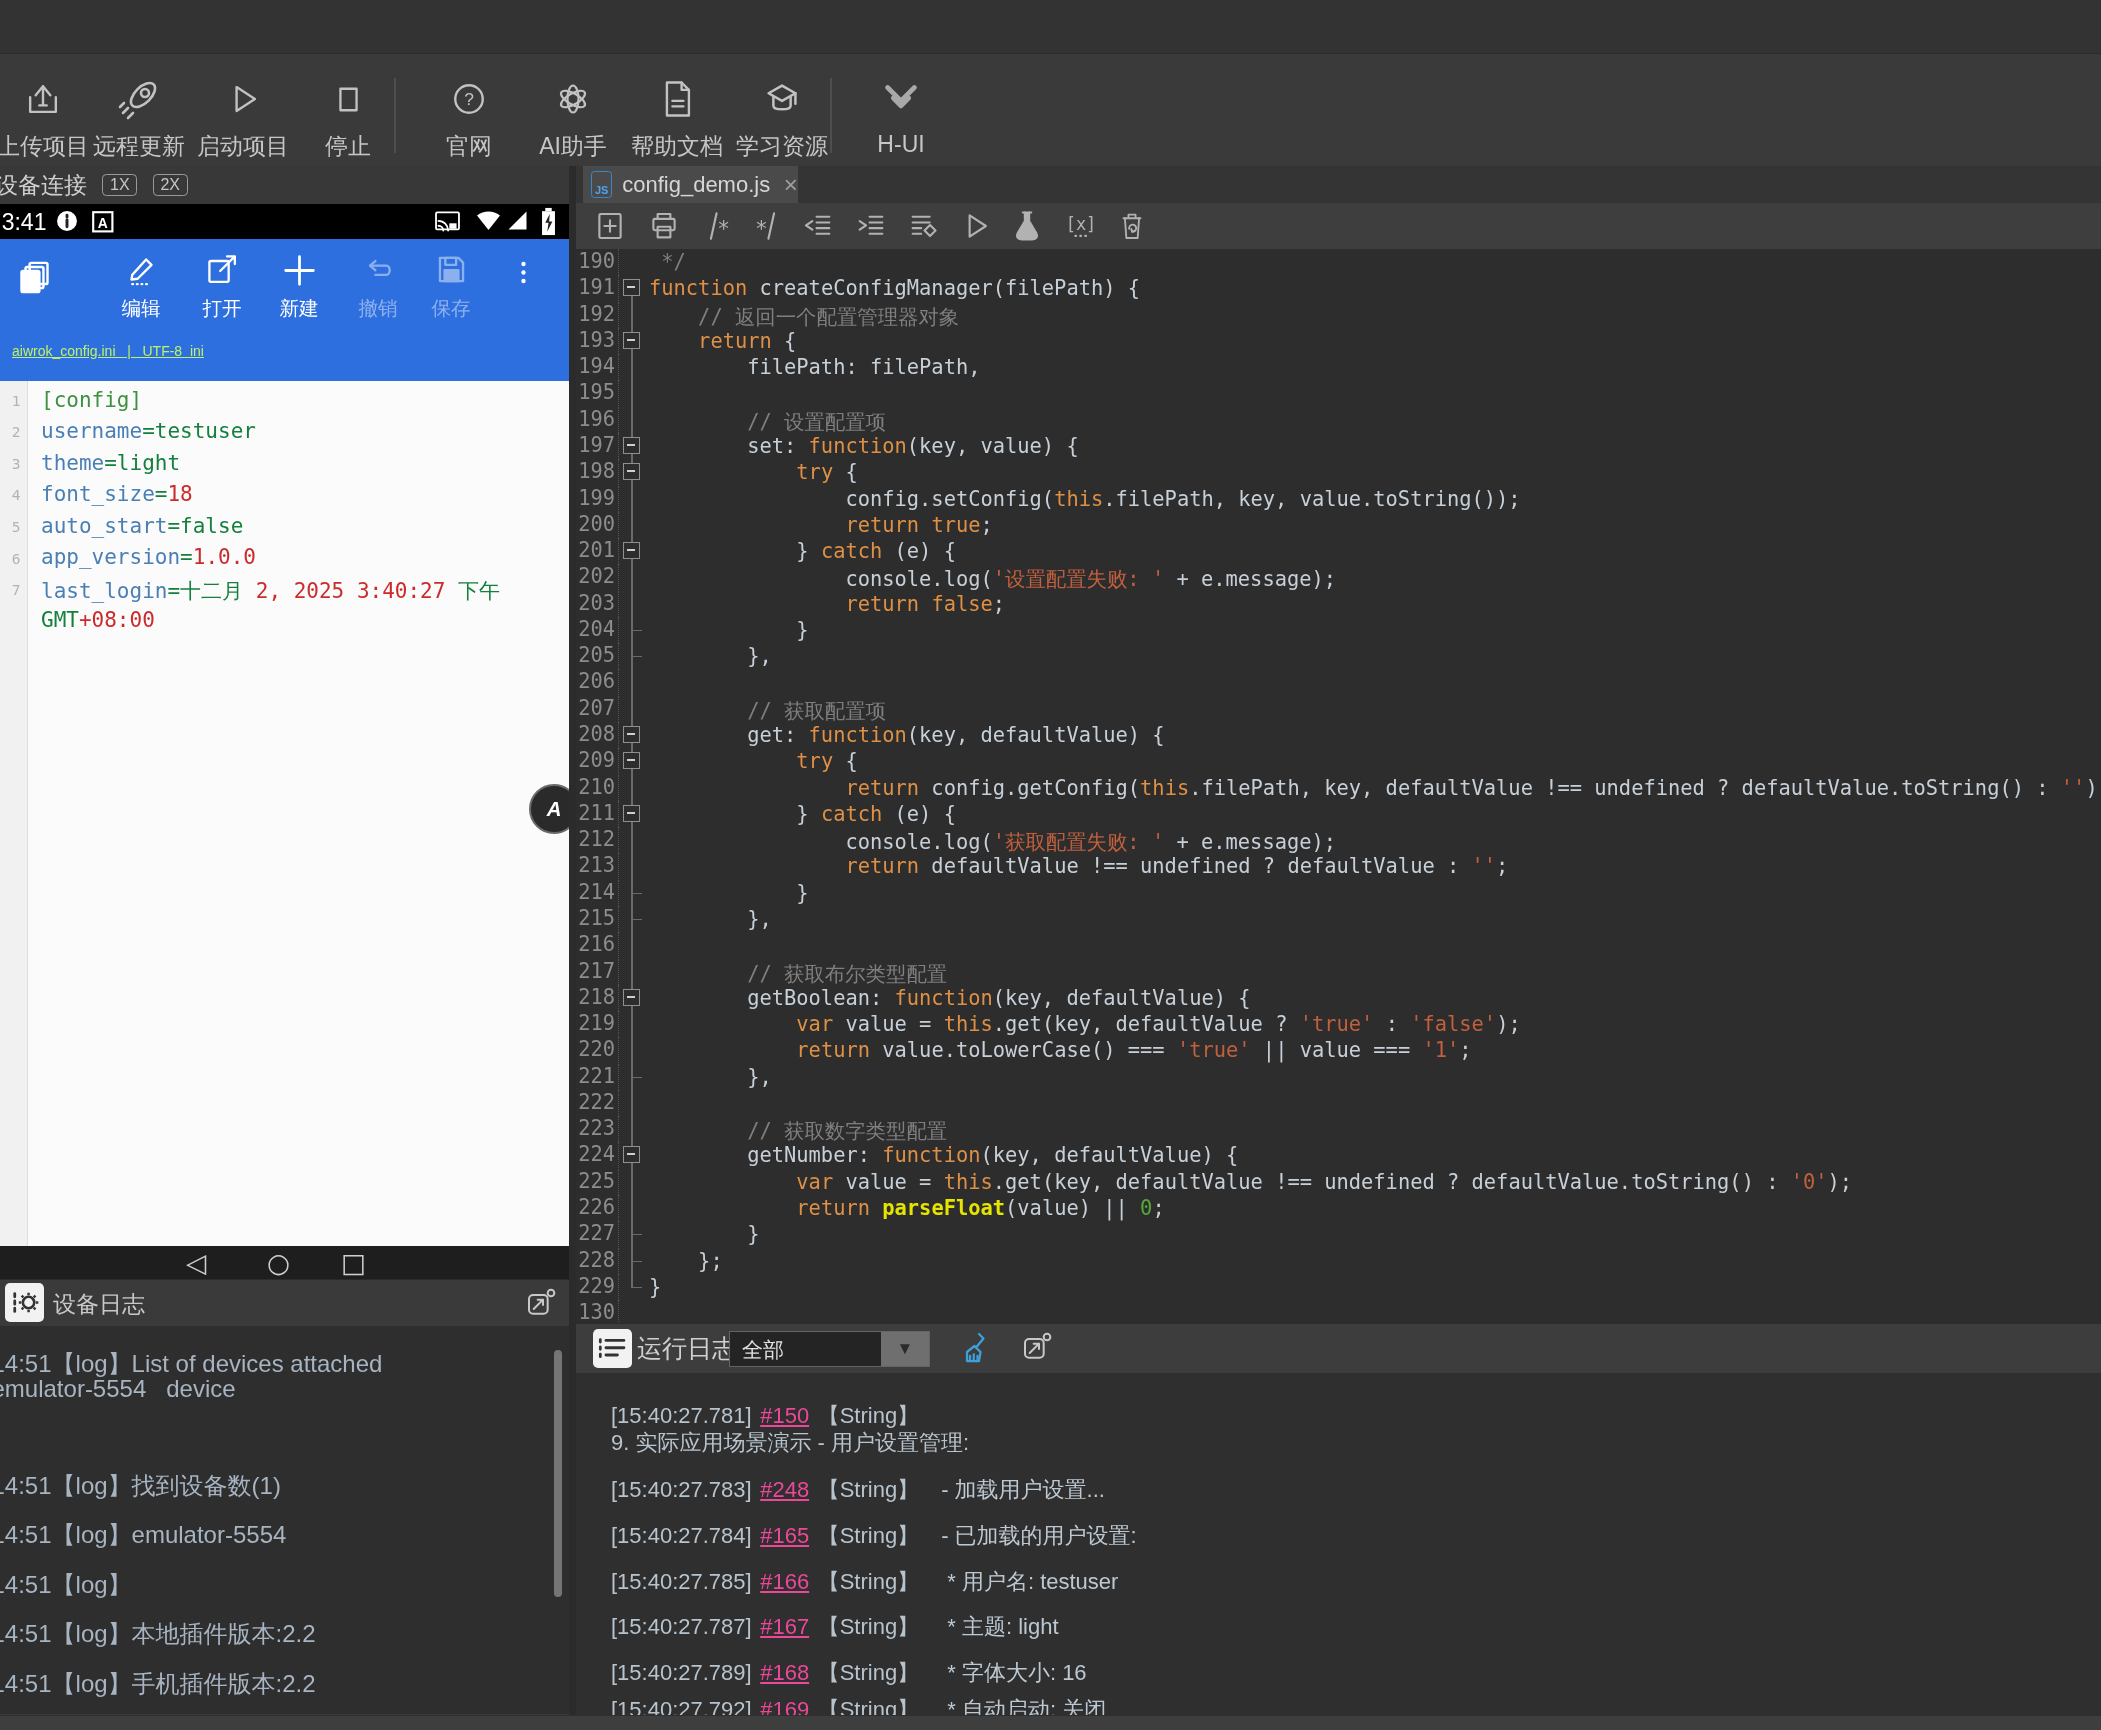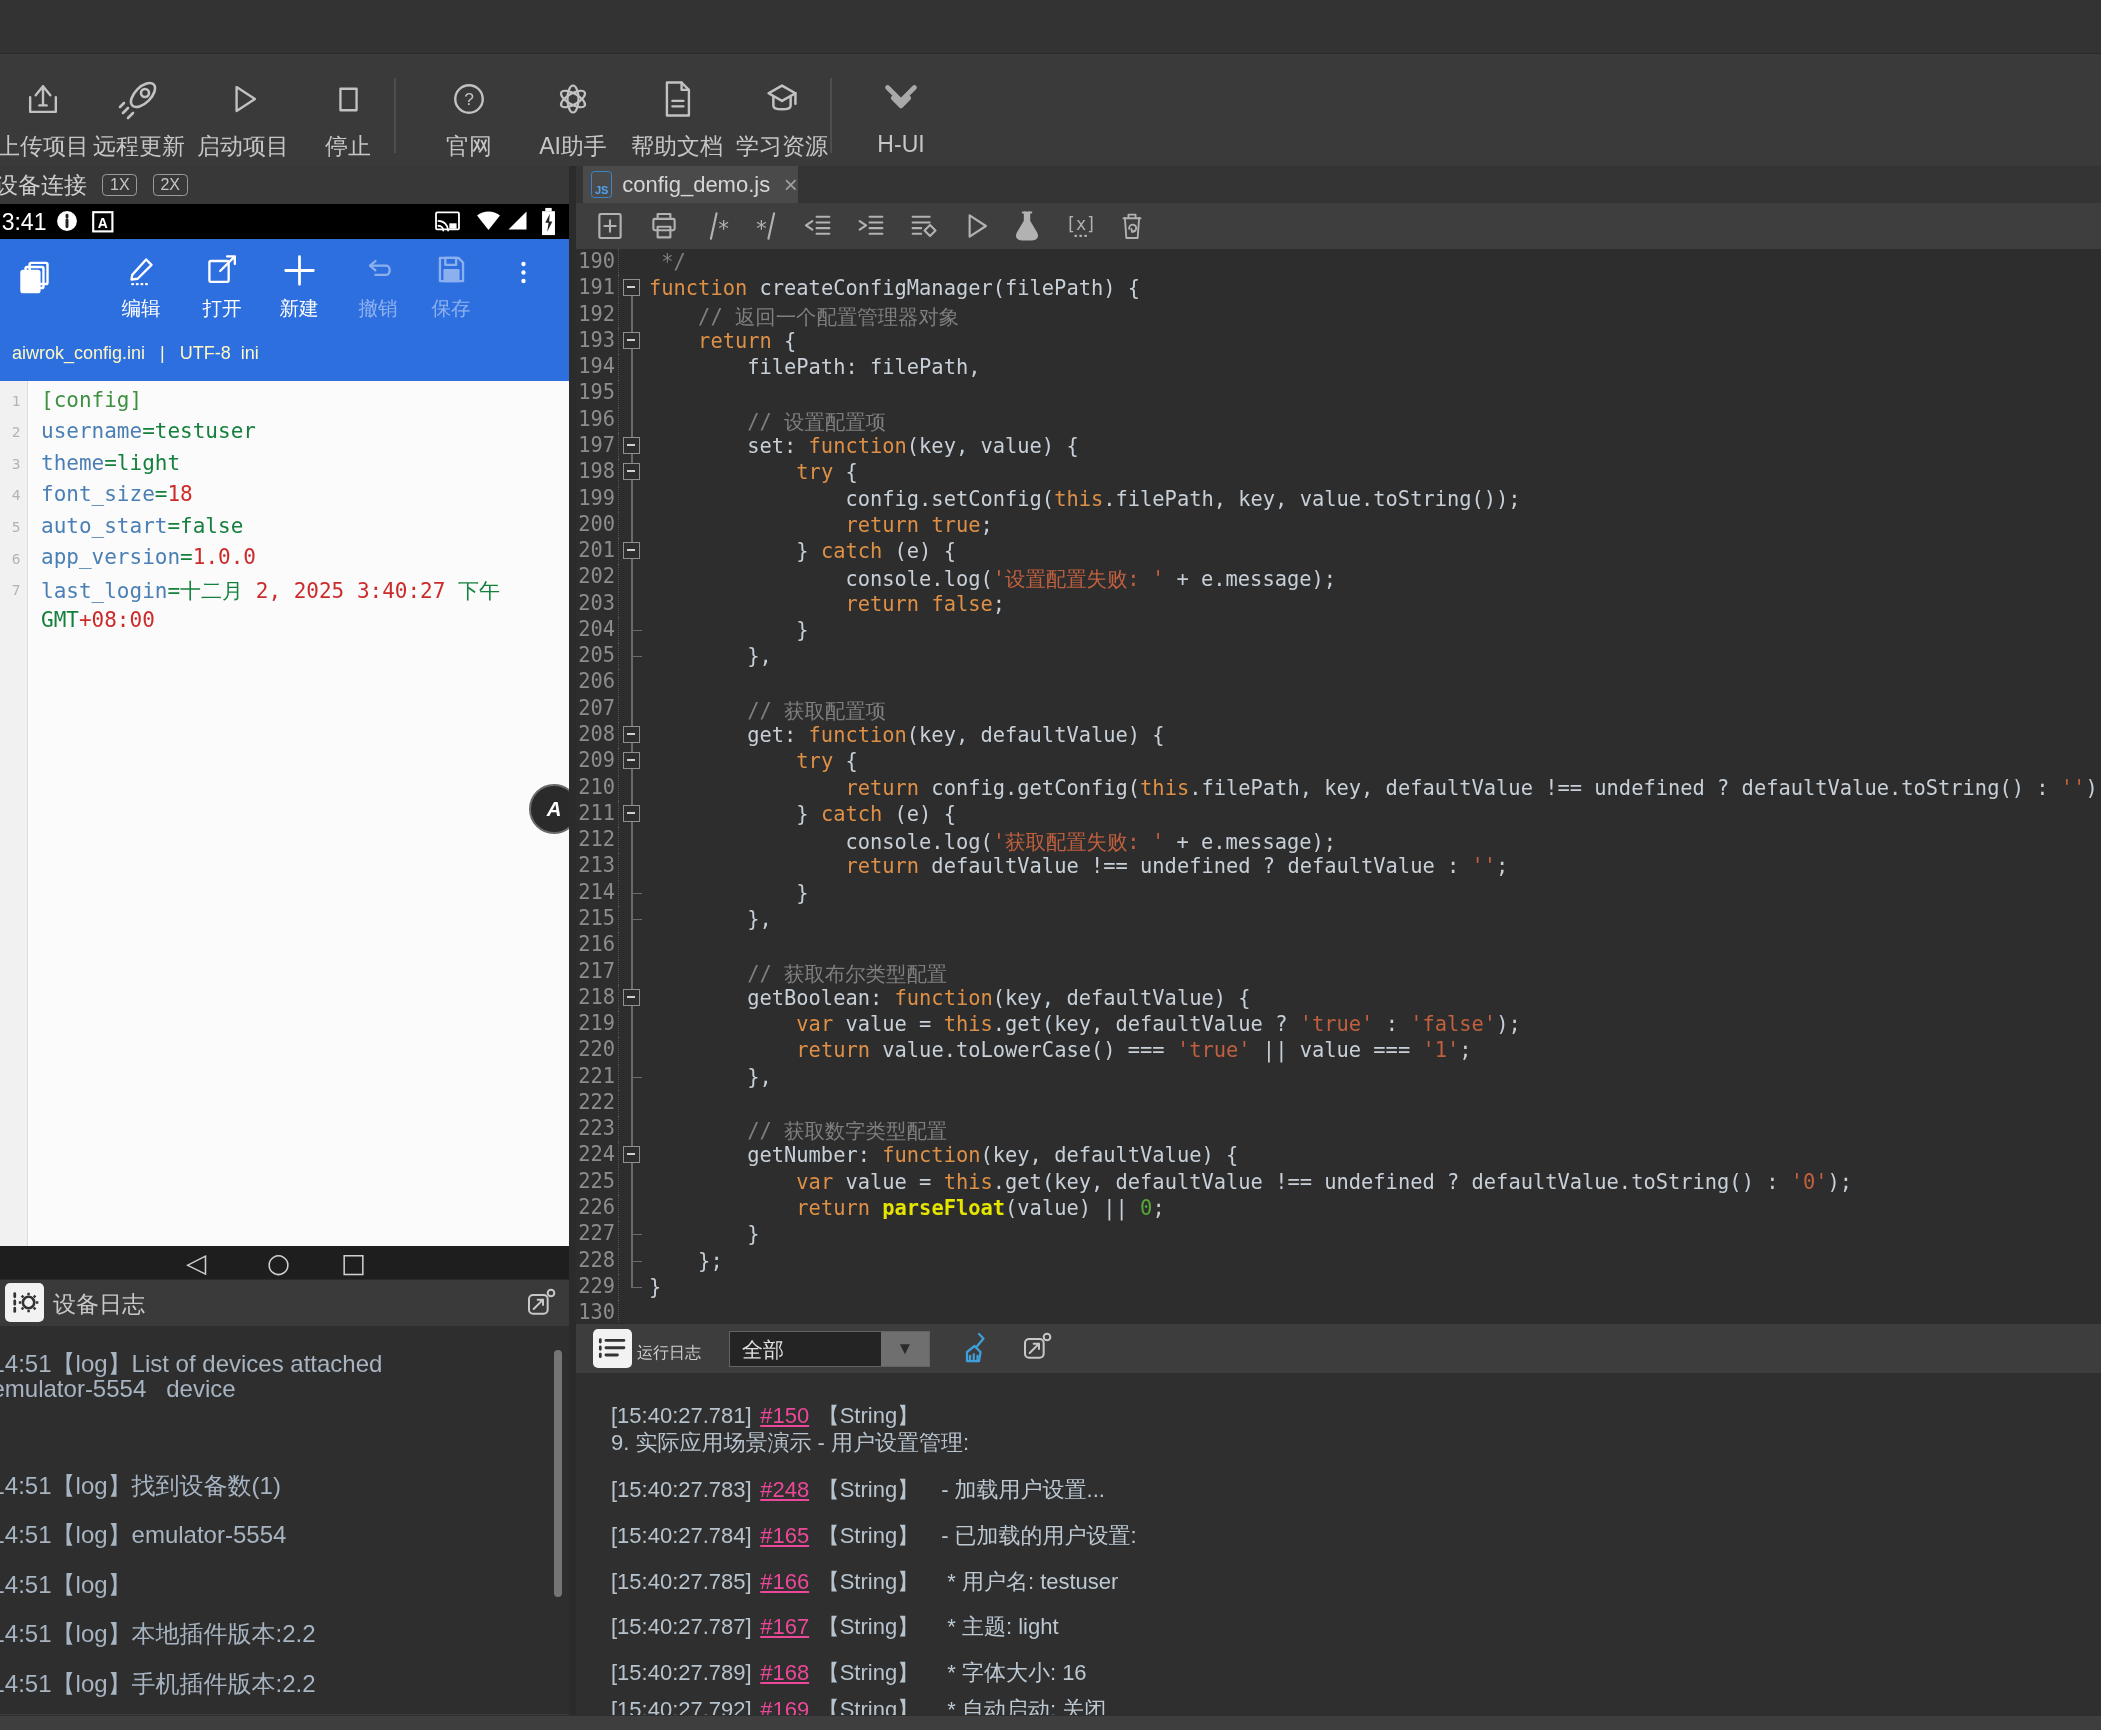--- a/index.html
+++ b/index.html
@@ -18,21 +18,21 @@
   #left-title{color:#cfcfcf;font-size:23px;margin-left:-5.1px;white-space:nowrap;}
   .zoom-btn{border:1.7px solid #9a9a9a;border-radius:4.3px;color:#c6c6c6;font-size:16px;
             padding:0.9px 6.8px;margin-left:15.3px;background:transparent;}
   #emulator{left:0;top:204px;width:569px;height:1254px;overflow:hidden;background:#fbfbfb;}
   #statusbar{left:0;top:0;width:569px;height:35px;background:#000;color:#fff;}
   #sb-time{position:absolute;left:1.7px;top:5.1px;font-size:23px;color:#fff;}
   #appbar{left:0;top:35px;width:569px;height:142px;background:#2e6fe0;color:#fff;}
   .ab-item{position:absolute;top:12px;width:94px;text-align:center;}
   .ab-item .ab-lbl{font-size:19.6px;margin-top:0px;}
   .ab-dim{opacity:.45;}
-  #file-info{position:absolute;left:12px;top:104px;font-size:18px;color:#fef9c3;white-space:pre;}
+  #file-info{position:absolute;left:12px;top:104px;font-size:14px;color:#bef264;white-space:pre;text-decoration:underline;}
   #ini-area{left:0;top:177px;width:569px;height:865px;background:#fbfbfb;overflow:hidden;}
   #ini-gutter{position:absolute;left:0;top:0;width:27px;height:865px;background:#f1f1f1;border-right:0.9px solid #ddd;}
   .ini-num{position:absolute;left:0;width:20.4px;text-align:right;font-size:14.5px;color:#b3b3b3;
            font-family:"DejaVu Sans Mono",monospace;}
   .ini-line{position:absolute;left:41px;font-size:21px;white-space:pre;
             font-family:"DejaVu Sans Mono",monospace;}
   #float-ball{position:absolute;left:529px;top:403px;width:46px;height:46px;border-radius:50%;
               background:#2a2a2a;border:2.6px solid #6a6a6a;color:#fff;display:flex;align-items:center;
               justify-content:center;font-size:20.4px;font-weight:bold;font-style:italic;}
   #navbar{left:0;top:1042px;width:569px;height:33px;background:#1e1e1e;color:#cfcfcf;}
@@ -68,21 +68,21 @@
             border:1.7px solid #909090;box-sizing:border-box;}
   .fold-box::after{content:"";position:absolute;left:2.6px;top:6px;width:8.5px;height:1.7px;background:#cfcfcf;}
   .fold-tick{position:absolute;left:55px;top:12.8px;width:11px;height:1.7px;background:#6a6a6a;}
   #fold-vline{position:absolute;left:55px;width:1.7px;background:#6a6a6a;}
   .tok-k{color:#de9046;} .tok-s{color:#c0603e;} .tok-c{color:#7f7f7f;}
   .tok-y{color:#e5e500;font-weight:bold;} .tok-g{color:#55a839;}
   .ini-sec{color:#3d9140;} .ini-key{color:#4a7fb5;} .ini-val{color:#15803d;text-align:right;} .ini-num-t{color:#cc2b2b;}
   
   #runlog-header{left:576px;top:1323px;width:1526px;height:50px;background:#3d3d3d;
                  border-top:0.9px solid #2c2c2c;border-bottom:0.9px solid #2c2c2c;}
-  #runlog-title{position:absolute;left:61px;top:19px;color:#cfcfcf;font-size:16px;}
+  #runlog-title{position:absolute;left:61px;top:8px;color:#cfcfcf;font-size:25px;}
   #log-filter{position:absolute;left:153px;top:6.8px;width:201px;height:36px;background:#242424;
               border:0.9px solid #646464;box-sizing:border-box;}
   #log-filter-value{position:absolute;left:12px;top:4.3px;color:#e0e0e0;font-size:21px;}
   #log-filter-btn{position:absolute;right:0;top:0;width:48px;height:34px;background:#6f6f6f;
                   display:flex;align-items:center;justify-content:center;color:#2b2b2b;font-size:17px;}
   #runlog-body{left:576px;top:1373px;width:1526px;height:342px;background:#2f2f2f;overflow:hidden;}
   .run-row{position:absolute;left:35px;font-size:22px;white-space:pre;color:#b7c3cd;}
   .run-id{color:#ec4899;text-decoration:underline;margin:0 8.5px;}
   .run-msg{color:#bcc8d2;margin-left:22px;}
   

